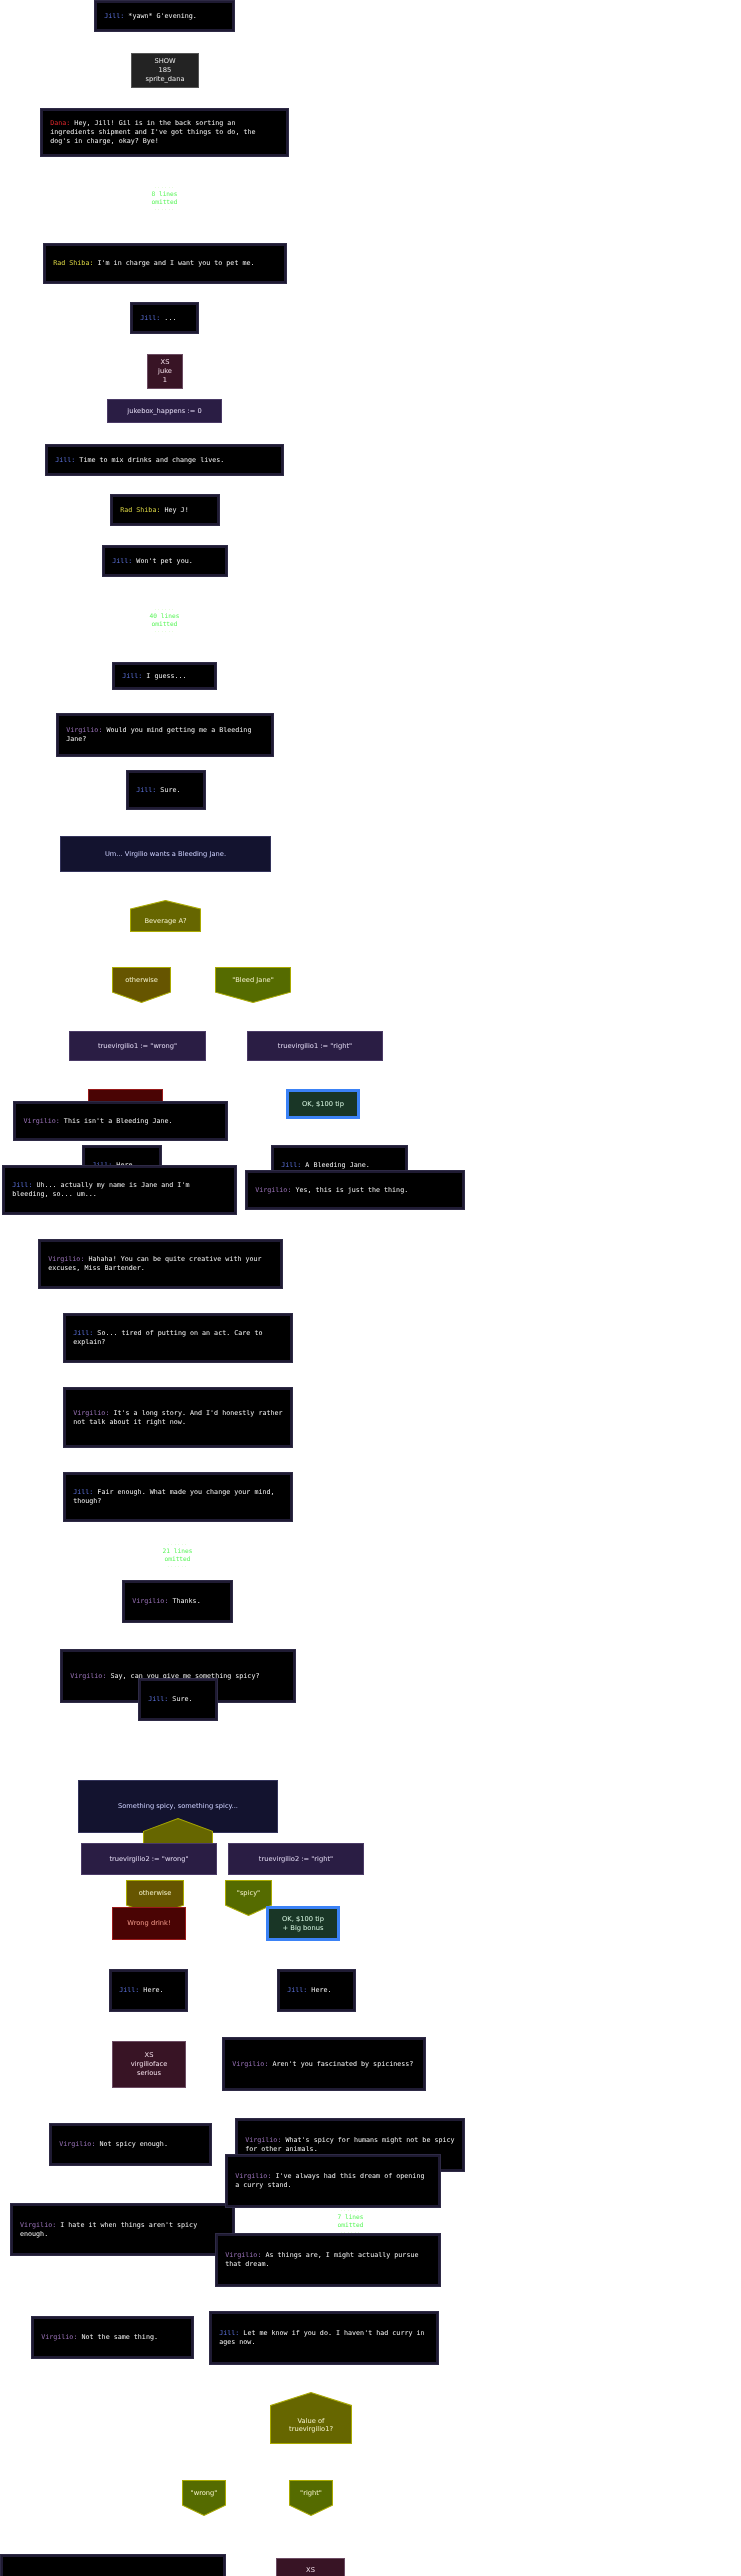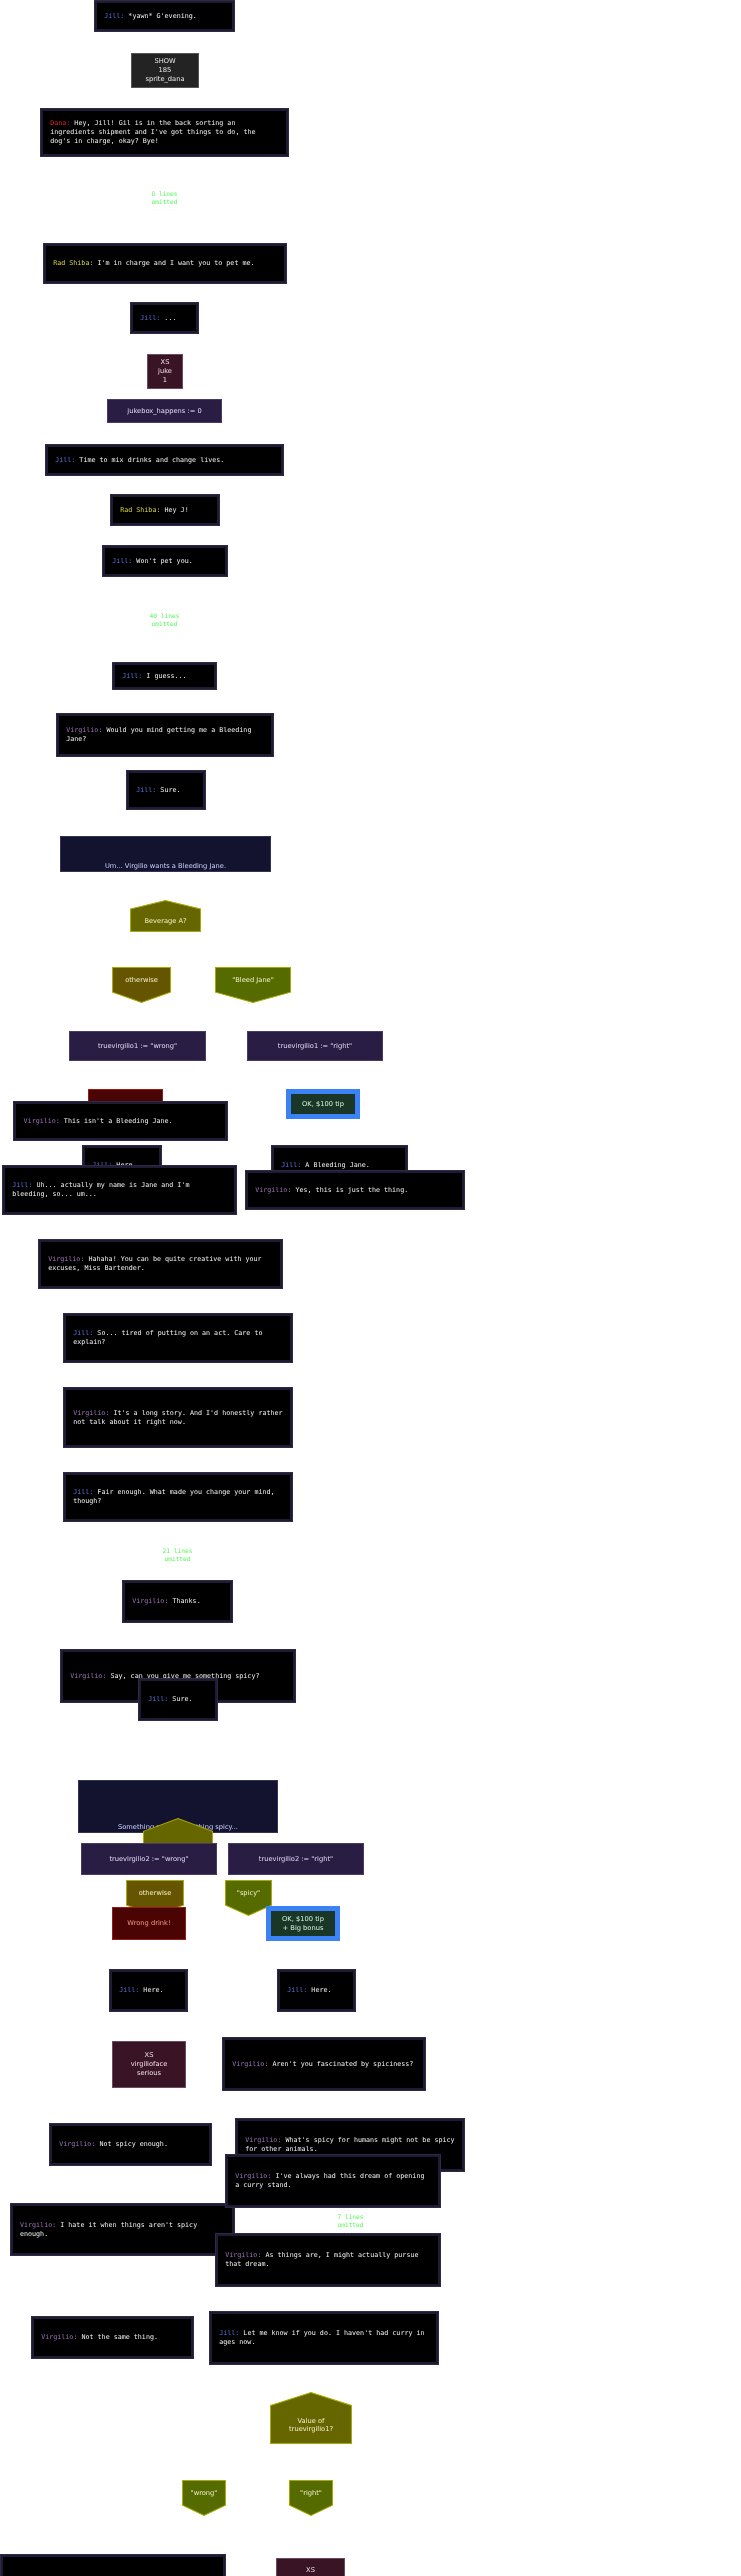--- a/index.html
+++ b/index.html
@@ -8,23 +8,23 @@
   .node { position: absolute; box-sizing: border-box; color: #f2f2f2; font-size: 6.7px; line-height: 8.8px; display: flex; align-items: center; }
   .node .inner { width: 100%; }
   .dlg { background: #000; border: 2.1px solid #1f1b33; outline: 0.5px solid #2e2a45; padding: 5.2px 7.2px; text-align: left; }
   .spk-jill { color: #5a6fd8; }
   .spk-virgilio { color: #9a72b8; }
   .spk-dana { color: #e0262b; }
   .spk-rad { color: #d9d443; }
   .show { background: #232323; border: 1px solid #555; justify-content: center; text-align: center; color: #e8e8e8; font-family: "DejaVu Sans", sans-serif; font-size: 6.7px; }
   .xs { background: #381425; border: 1px solid #6b4b62; justify-content: center; text-align: center; color: #f0dde8; font-family: "DejaVu Sans", sans-serif; }
   .assign { background: #2a1d44; border: 1px solid #4a3a66; justify-content: center; text-align: center; color: #e0d8f0; font-family: "DejaVu Sans", sans-serif; }
-  .narr { background: #13132f; border: 1px solid #33335a; justify-content: center; text-align: center; color: #cfd2ff; font-family: "DejaVu Sans", sans-serif; align-items: flex-end; }
+  .narr { background: #13132f; border: 1px solid #33335a; justify-content: center; text-align: center; color: #cfd2ff; font-family: "DejaVu Sans", sans-serif; }
   .wrong { background: #4a0404; border: 1px solid #9a1a1a; justify-content: center; text-align: center; color: #f29a8a; font-family: "DejaVu Sans", sans-serif; }
-  .ok { background: #193626; border: 5px solid #3b82f6; justify-content: center; text-align: center; color: #d6f5e0; font-family: "DejaVu Sans", sans-serif; }
+  .ok { background: #193626; border: 3px solid #3b82f6; justify-content: center; text-align: center; color: #d6f5e0; font-family: "DejaVu Sans", sans-serif; }
   .omit { color: #5cf55c; font-size: 6.2px; text-align: center; justify-content: center; line-height: 7.2px; font-family: "DejaVu Sans Mono", monospace; }
   .omit .dots { color: #b8f59a; letter-spacing: 1px; font-size: 4.1px; }
   .decision, .branch { position: absolute; }
   .decision svg, .branch svg { position: absolute; left: 0; top: 0; width: 100%; height: 100%; overflow: visible; }
   .decision .lbl, .branch .lbl { position: absolute; left: 0; right: 0; text-align: center; color: #f2f0c8; font-family: "DejaVu Sans", sans-serif; font-size: 6.7px; line-height: 8.8px; }
 </style>
 </head>
 <body>
 
 <div id="canvas">

